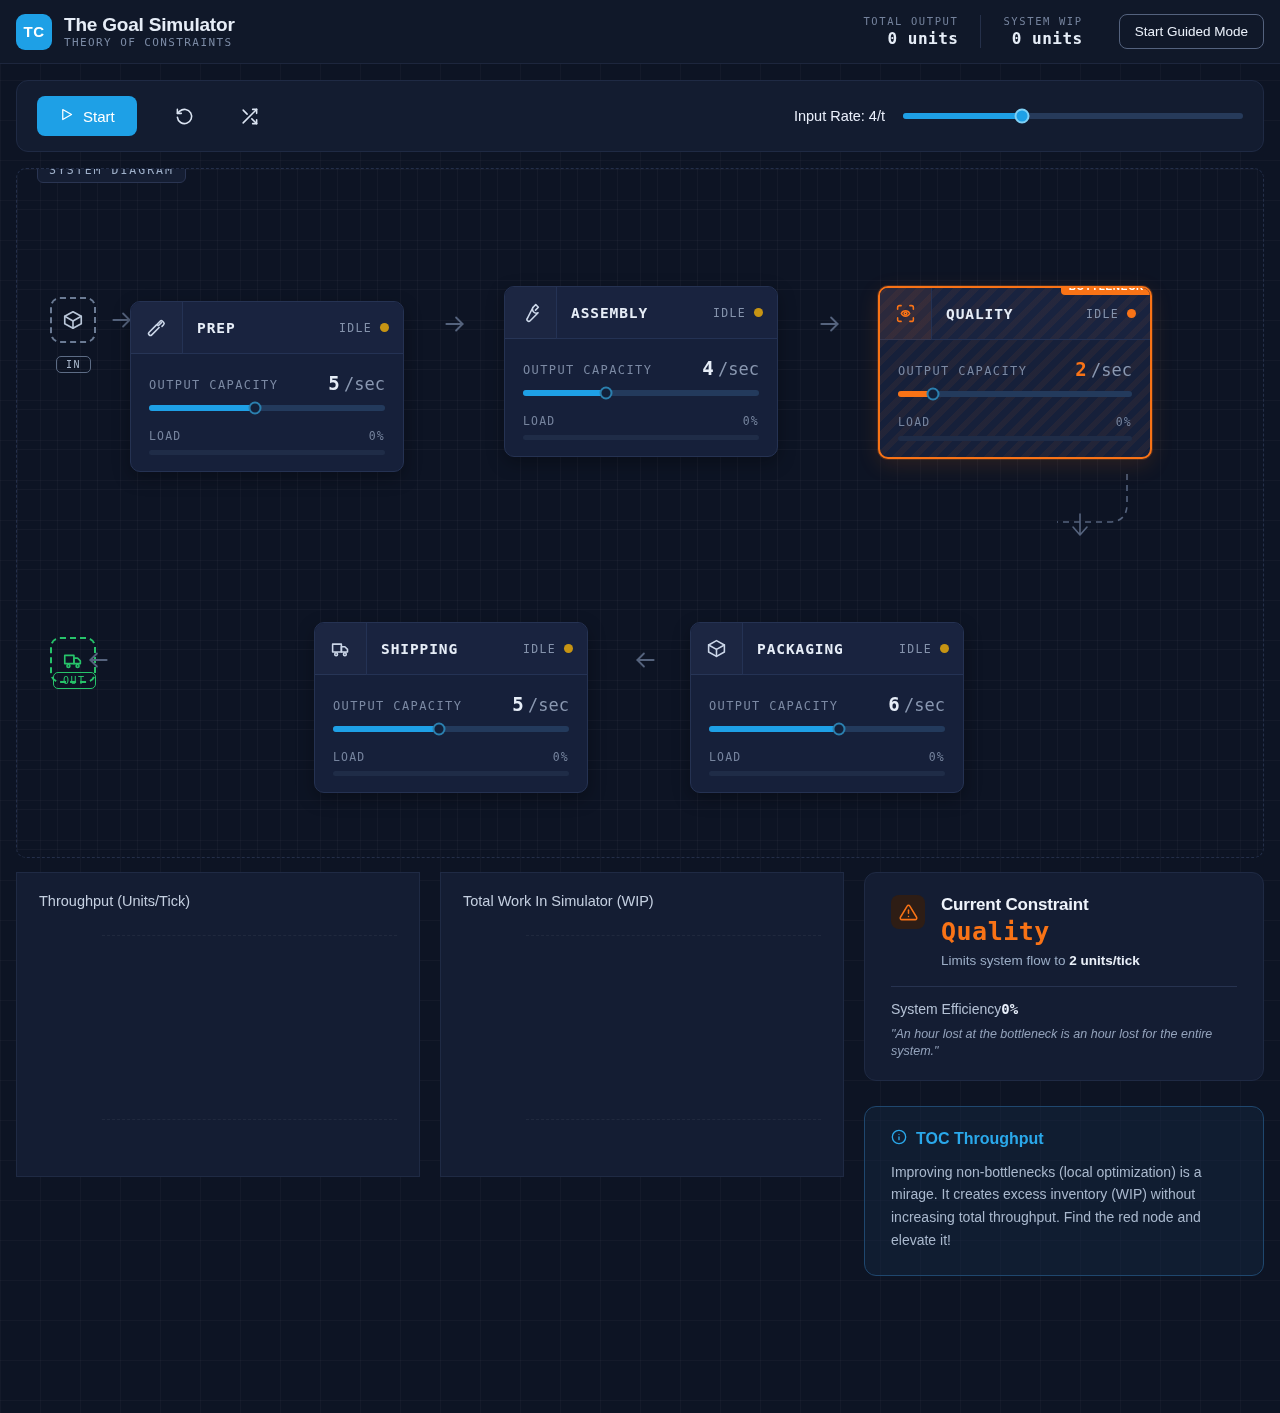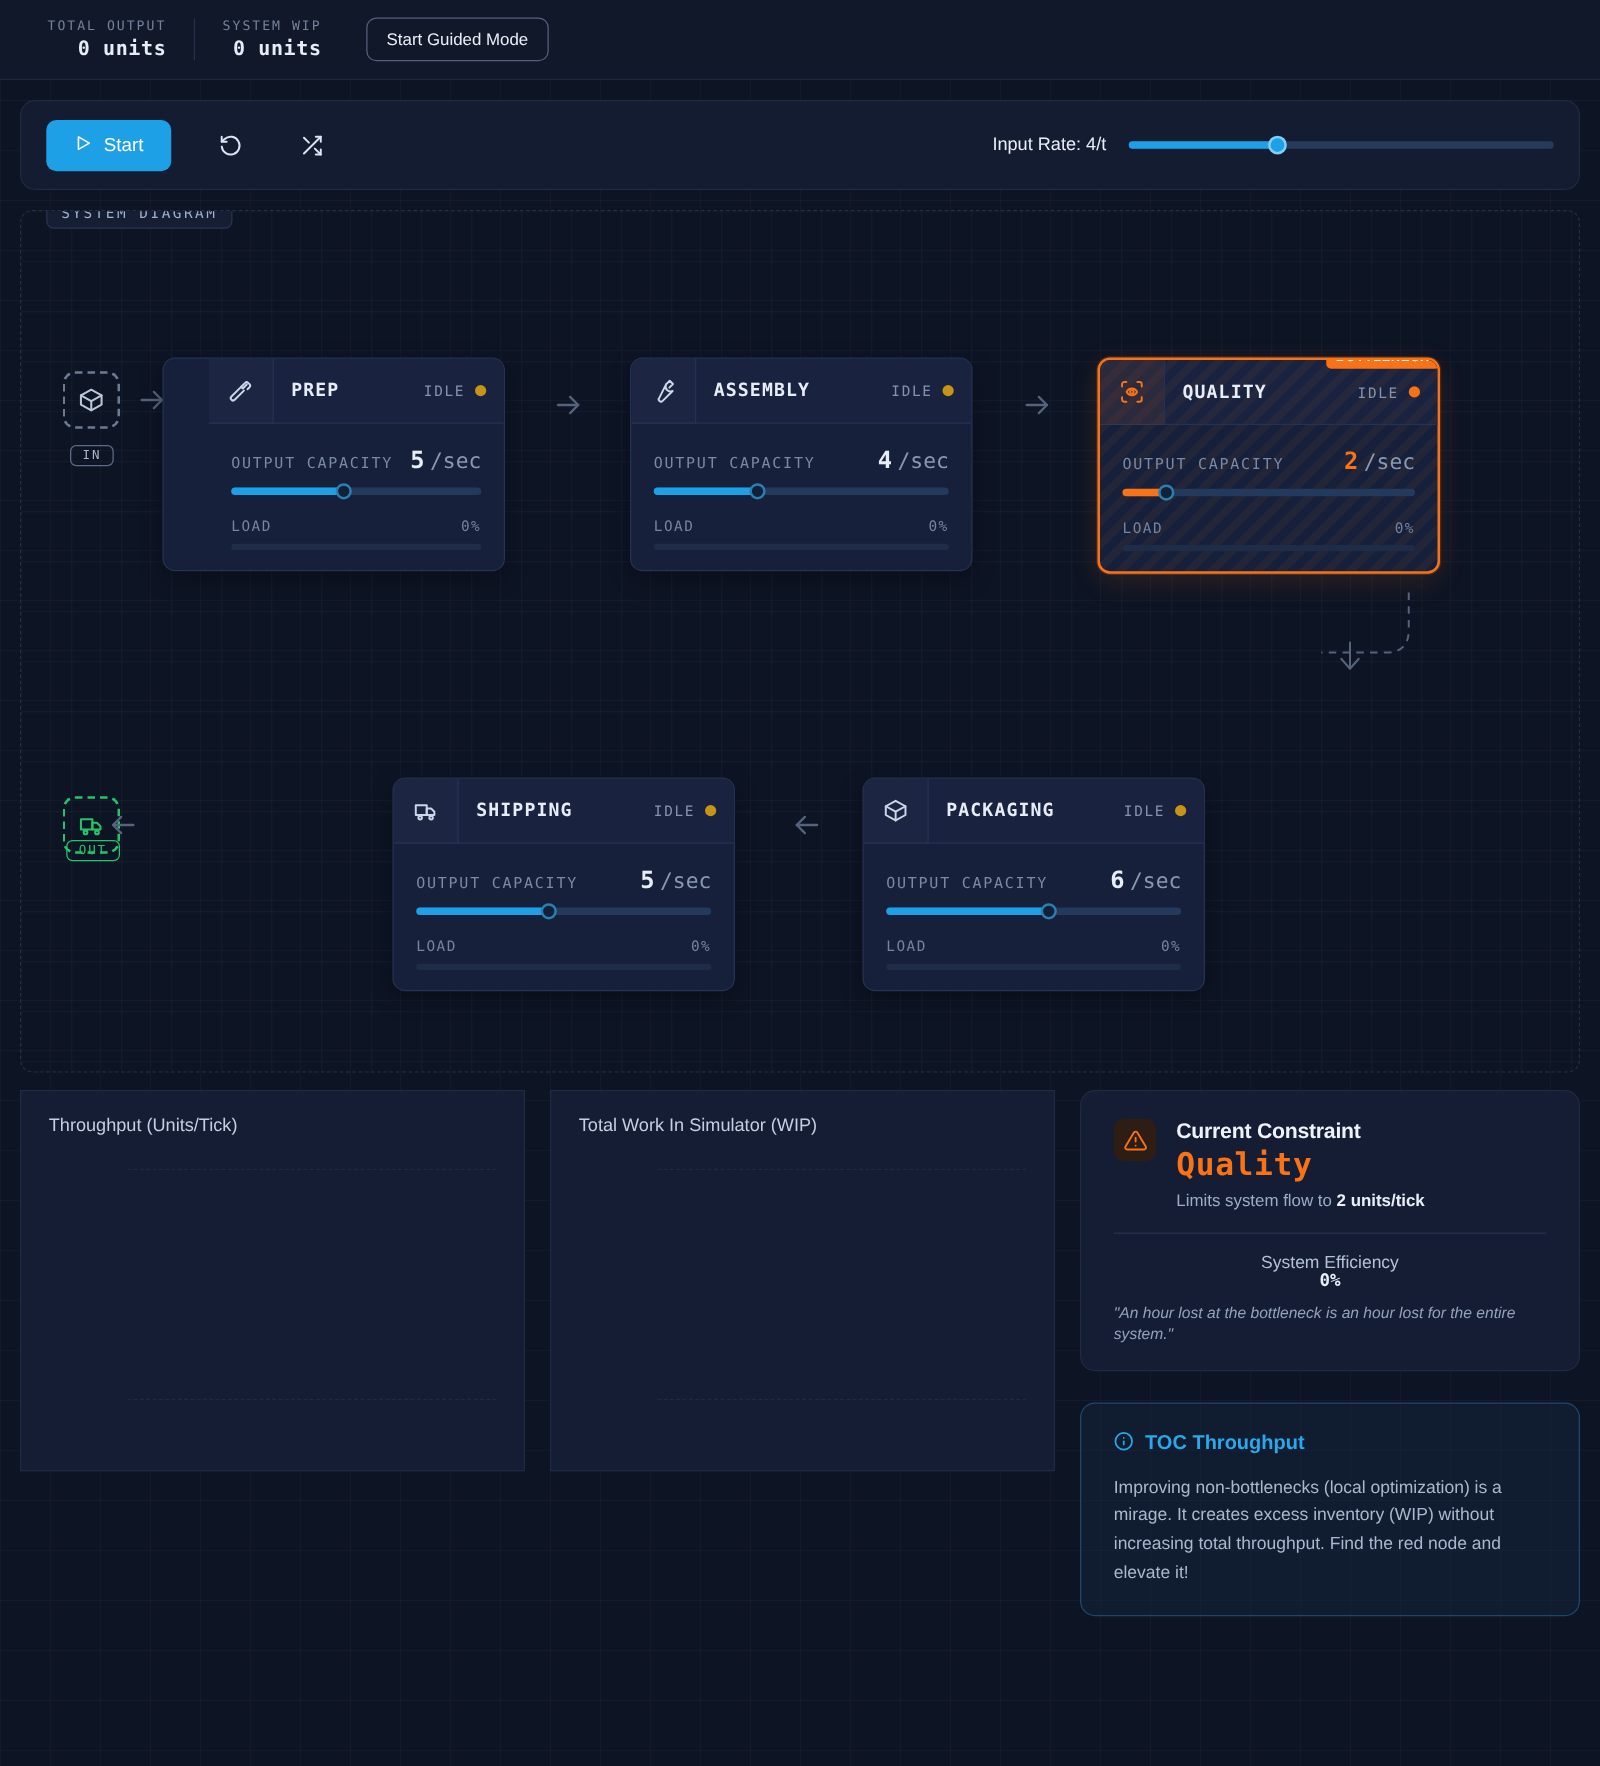--- a/index.html
+++ b/index.html
@@ -218,38 +218,45 @@
   .constraint-top{ display:flex; gap:16px; }
   .warn-ico{
     width:34px;height:34px;border-radius:8px;background:#2e1d15;
     display:flex;align-items:center;justify-content:center;color:var(--orange);flex:0 0 34px;
   }
   .constraint-h{ font-size:17px; font-weight:bold; color:#eef3fb; letter-spacing:-.2px;}
   .constraint-name{ font-size:25px; font-weight:bold; color:var(--orange); margin-top:2px; letter-spacing:.5px;}
   .constraint-sub{ font-size:13.5px; color:#9badc6; margin-top:7px; }
   .constraint-sub b{ color:#e9eff8; }
   .hr{ height:1px; background:#273350; margin:18px 0 14px; }
-  .eff-row{ display:flex; align-items:center;flex-direction:column; }
+  .eff-row{ display:flex; align-items:center; }
   .eff-label{ font-size:14px; color:#b4c1d5; }
   .eff-val{ font-size:14px; font-weight:bold; color:#e7eefa; }
   .quote{ font-size:12.5px; font-style:italic; color:#93a2bb; margin-top:9px; line-height:1.35; }
 
   .toc-card{
     background:rgba(20,40,66,.45); border:1px solid #1f476e; border-radius:12px;
     padding:22px 26px 24px;
   }
   .toc-h{ display:flex; align-items:center; gap:9px; font-size:16px; font-weight:bold; color:#2aa8ea; }
   .toc-body{ font-size:14px; color:#a9b8cd; line-height:1.62; margin-top:12px; }
 </style>
 </head>
 <body>
 
 <div class="grid-bg"></div>
 
 <div class="header">
+  <div class="brand">
+    <div class="logo">TC</div>
+    <div>
+      <div class="brand-title">The Goal Simulator</div>
+      <div class="brand-sub mono">THEORY OF CONSTRAINTS</div>
+    </div>
+  </div>
   <div class="hdr-right">
     <div class="stat">
       <div class="stat-label mono">TOTAL OUTPUT</div>
       <div class="stat-value mono">0 units</div>
     </div>
     <div class="stat">
       <div class="stat-label mono">SYSTEM WIP</div>
       <div class="stat-value mono">0 units</div>
     </div>
     <button class="guided-btn">Start Guided Mode</button>
@@ -343,21 +350,21 @@
         <path d="M11 6l-6 6 6 6"></path>
       </svg>
   </div>
 
   <svg style="position:absolute; left:1005px; top:305px; overflow:visible;" width="130" height="80">
     <path d="M105 0 L105 30 Q105 48 87 48 L35 48" fill="none" stroke="#55637d" stroke-width="1.6" stroke-dasharray="6 5"></path>
     <path d="M58 40 L58 60 M51 53 L58 61 L65 53" fill="none" stroke="#55637d" stroke-width="1.6" stroke-linecap="round" stroke-linejoin="round"></path>
   </svg>
 
   <div id="nodes-root">
-      <div class="node" style="left: 113px; top: 117px; padding-left: 36px;">
+      <div class="node" style="left: 113px; top: 132px;">
         <div class="node-head">
           <div class="node-ico">
             <svg width="21" height="21" viewBox="0 0 24 24" fill="none" stroke="currentColor" stroke-width="1.8" stroke-linecap="round" stroke-linejoin="round">
               <path d="M15 12l-8.4 8.4a2.1 2.1 0 0 1-3-3L12 9"></path>
               <path d="M17.6 6.4 14 10l-1.5-1.5 3.6-3.6a2 2 0 0 1 2.8 0l1.2 1.2a2 2 0 0 1 0 2.8l-1.8 1.8"></path>
             </svg>
           </div>
           <div class="node-name mono">PREP</div>
           <div class="node-status mono">
             <span>IDLE</span>

